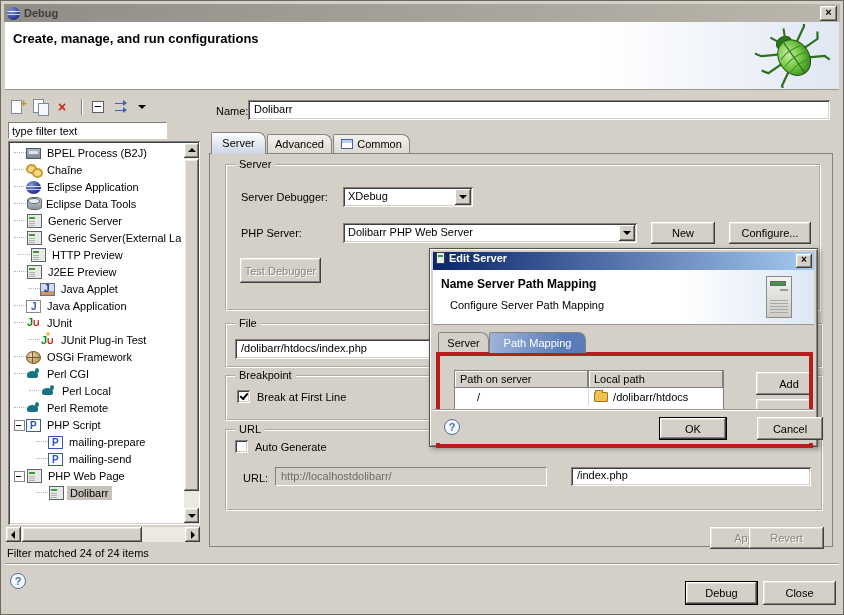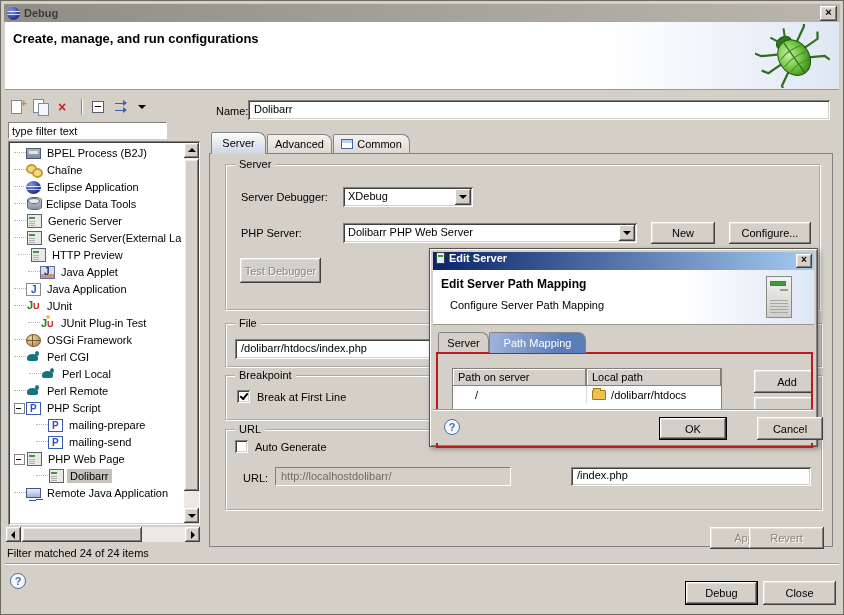--- a/index.html
+++ b/index.html
@@ -154,21 +154,21 @@
   #dlg-header .h1 { position:absolute; left:8px; top:7px; font-size:12px; font-weight:bold; }
   #dlg-header .h2 { position:absolute; left:17px; top:29px; }
   .tower { position:absolute; right:22px; top:6px; width:26px; height:42px; background:linear-gradient(#f2f2ef,#cfcdc6); border:1px solid #8a8a84; }
   .tower::before { content:""; position:absolute; left:3px; top:4px; width:14px; height:3px; background:#3f9a3f; border:1px solid #667; }
   .tower::after { content:""; position:absolute; left:3px; bottom:3px; width:18px; height:14px;
     background:repeating-linear-gradient(#a8a8a2 0 1px,#0000 1px 3px); }
   .tower .slot { position:absolute; right:3px; top:12px; width:8px; height:2px; background:#9a9a94; }
 
   .dtab { position:absolute; top:83px; height:21px; border:1px solid #848284; border-bottom:none; background:#d4d0c8; text-align:center; border-radius:2px 8px 0 0; }
   .dtab.active { background:linear-gradient(100deg,#a0b4da,#5a7db9 75%); color:#fff; z-index:3; }
-  #dlg-content { position:absolute; left:6px; top:103px; width:377px; height:96px; border:2px solid #b91c1c; overflow:hidden; }
+  #dlg-content { position:absolute; left:6px; top:103px; width:377px; height:96px; border:4px solid #b91c1c; overflow:hidden; }
 
   #ptable { position:absolute; left:14px; top:14px; width:270px; height:58px; background:#fff; border:1px solid #808080; }
   .pt-head { display:flex; height:17px; }
   .pt-hc { width:135px; background:#d4d0c8; border-right:1px solid #808080; padding:2px 5px;
     box-shadow: inset -1px -1px 0 #808080, inset 1px 1px 0 #fff; }
   .pt-hc:last-child { border-right:none; }
   .pt-row { display:flex; height:17px; }
   .pt-c { width:135px; border-right:1px solid #d8d8d8; padding:2px 5px; display:flex; align-items:center; }
   .pt-c:last-child { border-right:none; }
   .pt-c.first { padding-left:22px; }
@@ -280,20 +280,25 @@
         <div class="tree-row" style="padding-left: 2px;">
           <span class="expander stub"></span>
           <span class="ticon ti-server"></span>
           <span class="tlabel">Generic Server(External La</span>
         </div>
         <div class="tree-row" style="padding-left: 6px;">
           <span class="expander stub"></span>
           <span class="ticon ti-server"></span>
           <span class="tlabel">HTTP Preview</span>
         </div>
+        <div class="tree-row" style="padding-left: 2px;">
+          <span class="expander stub"></span>
+          <span class="ticon ti-server"></span>
+          <span class="tlabel">J2EE Preview</span>
+        </div>
         <div class="tree-row" style="padding-left: 16px;">
           <span class="expander stub"></span>
           <span class="ticon ti-applet"></span>
           <span class="tlabel">Java Applet</span>
         </div>
         <div class="tree-row" style="padding-left: 2px;">
           <span class="expander stub"></span>
           <span class="ticon ti-java"></span>
           <span class="tlabel">Java Application</span>
         </div>
@@ -344,25 +349,20 @@
         </div>
         <div class="tree-row" style="padding-left: 2px;">
           <span class="expander minus"></span>
           <span class="ticon ti-server"></span>
           <span class="tlabel">PHP Web Page</span>
         </div>
         <div class="tree-row selected" style="padding-left: 24px;">
           <span class="expander stub"></span>
           <span class="ticon ti-server"></span>
           <span class="tlabel">Dolibarr</span>
-        </div>
-        <div class="tree-row" style="padding-left: 2px;">
-          <span class="expander stub"></span>
-          <span class="ticon ti-rjava"></span>
-          <span class="tlabel">Remote Java Application</span>
         </div>
       </div>
   </div>
 
   <div id="vscroll">
     <div class="sb-btn" style="left:0;top:0;width:15px;height:15px;">
         <span class="tri up"></span>
       </div>
     <div class="sb-thumb" style="left:0;top:16px;width:15px;height:332px;"></div>
     <div class="sb-btn" style="left:0;top:365px;width:15px;height:15px;">
@@ -431,21 +431,21 @@
     <span class="legend">Breakpoint</span>
     <span class="checkbox checked" style="left:10px;top:13px;"></span>
     <span class="lbl" style="left:30px;top:14px;">Break at First Line</span>
   </div>
 
   <div class="group" style="left:224px;top:428px;width:598px;height:82px;">
     <span class="legend">URL</span>
     <span class="checkbox" style="left:8px;top:9px;"></span>
     <span class="lbl" style="left:28px;top:10px;">Auto Generate</span>
     <span class="lbl" style="left:16px;top:41px;">URL:</span>
-    <div class="flat-sunken" style="position:absolute;left:48px;top:36px;width:236px;height:19px;">
+    <div class="flat-sunken" style="position:absolute;left:48px;top:36px;width:272px;height:19px;">
       <span class="lbl gray-text" style="left:5px;top:2px;">http://localhostdolibarr/</span>
     </div>
     <div class="sunken" style="position:absolute;left:344px;top:36px;width:240px;height:19px;">
       <span class="lbl" style="left:6px;top:2px;">/index.php</span>
     </div>
   </div>
 
   <button class="btn disabled" style="left:666px;top:526px;width:76px;height:22px;margin-left:43px;">Apply</button>
   <button class="btn disabled" style="left:748px;top:526px;width:75px;height:22px;">Revert</button>
 
@@ -455,21 +455,21 @@
   <button class="btn default" style="left:684px;top:580px;width:73px;height:24px;">Debug</button>
   <button class="btn" style="left:762px;top:580px;width:73px;height:24px;">Close</button>
 
   <div id="dialog">
     <div id="dlg-titlebar">
       <span class="mini-server"></span>
       <span class="ttext">Edit Server</span>
       <div id="dlg-close" class="btn">×</div>
     </div>
     <div id="dlg-header">
-      <div class="h1">Edit Server Path Mapping</div>
+      <div class="h1">Name Server Path Mapping</div>
       <div class="h2">Configure Server Path Mapping</div>
       <div class="tower">
           <span class="slot"></span>
         </div>
     </div>
 
     <div class="dtab" style="left:8px;width:51px;line-height:20px;">
       <span>Server</span>
     </div>
     <div class="dtab active" style="left:59px;width:97px;line-height:20px;">

